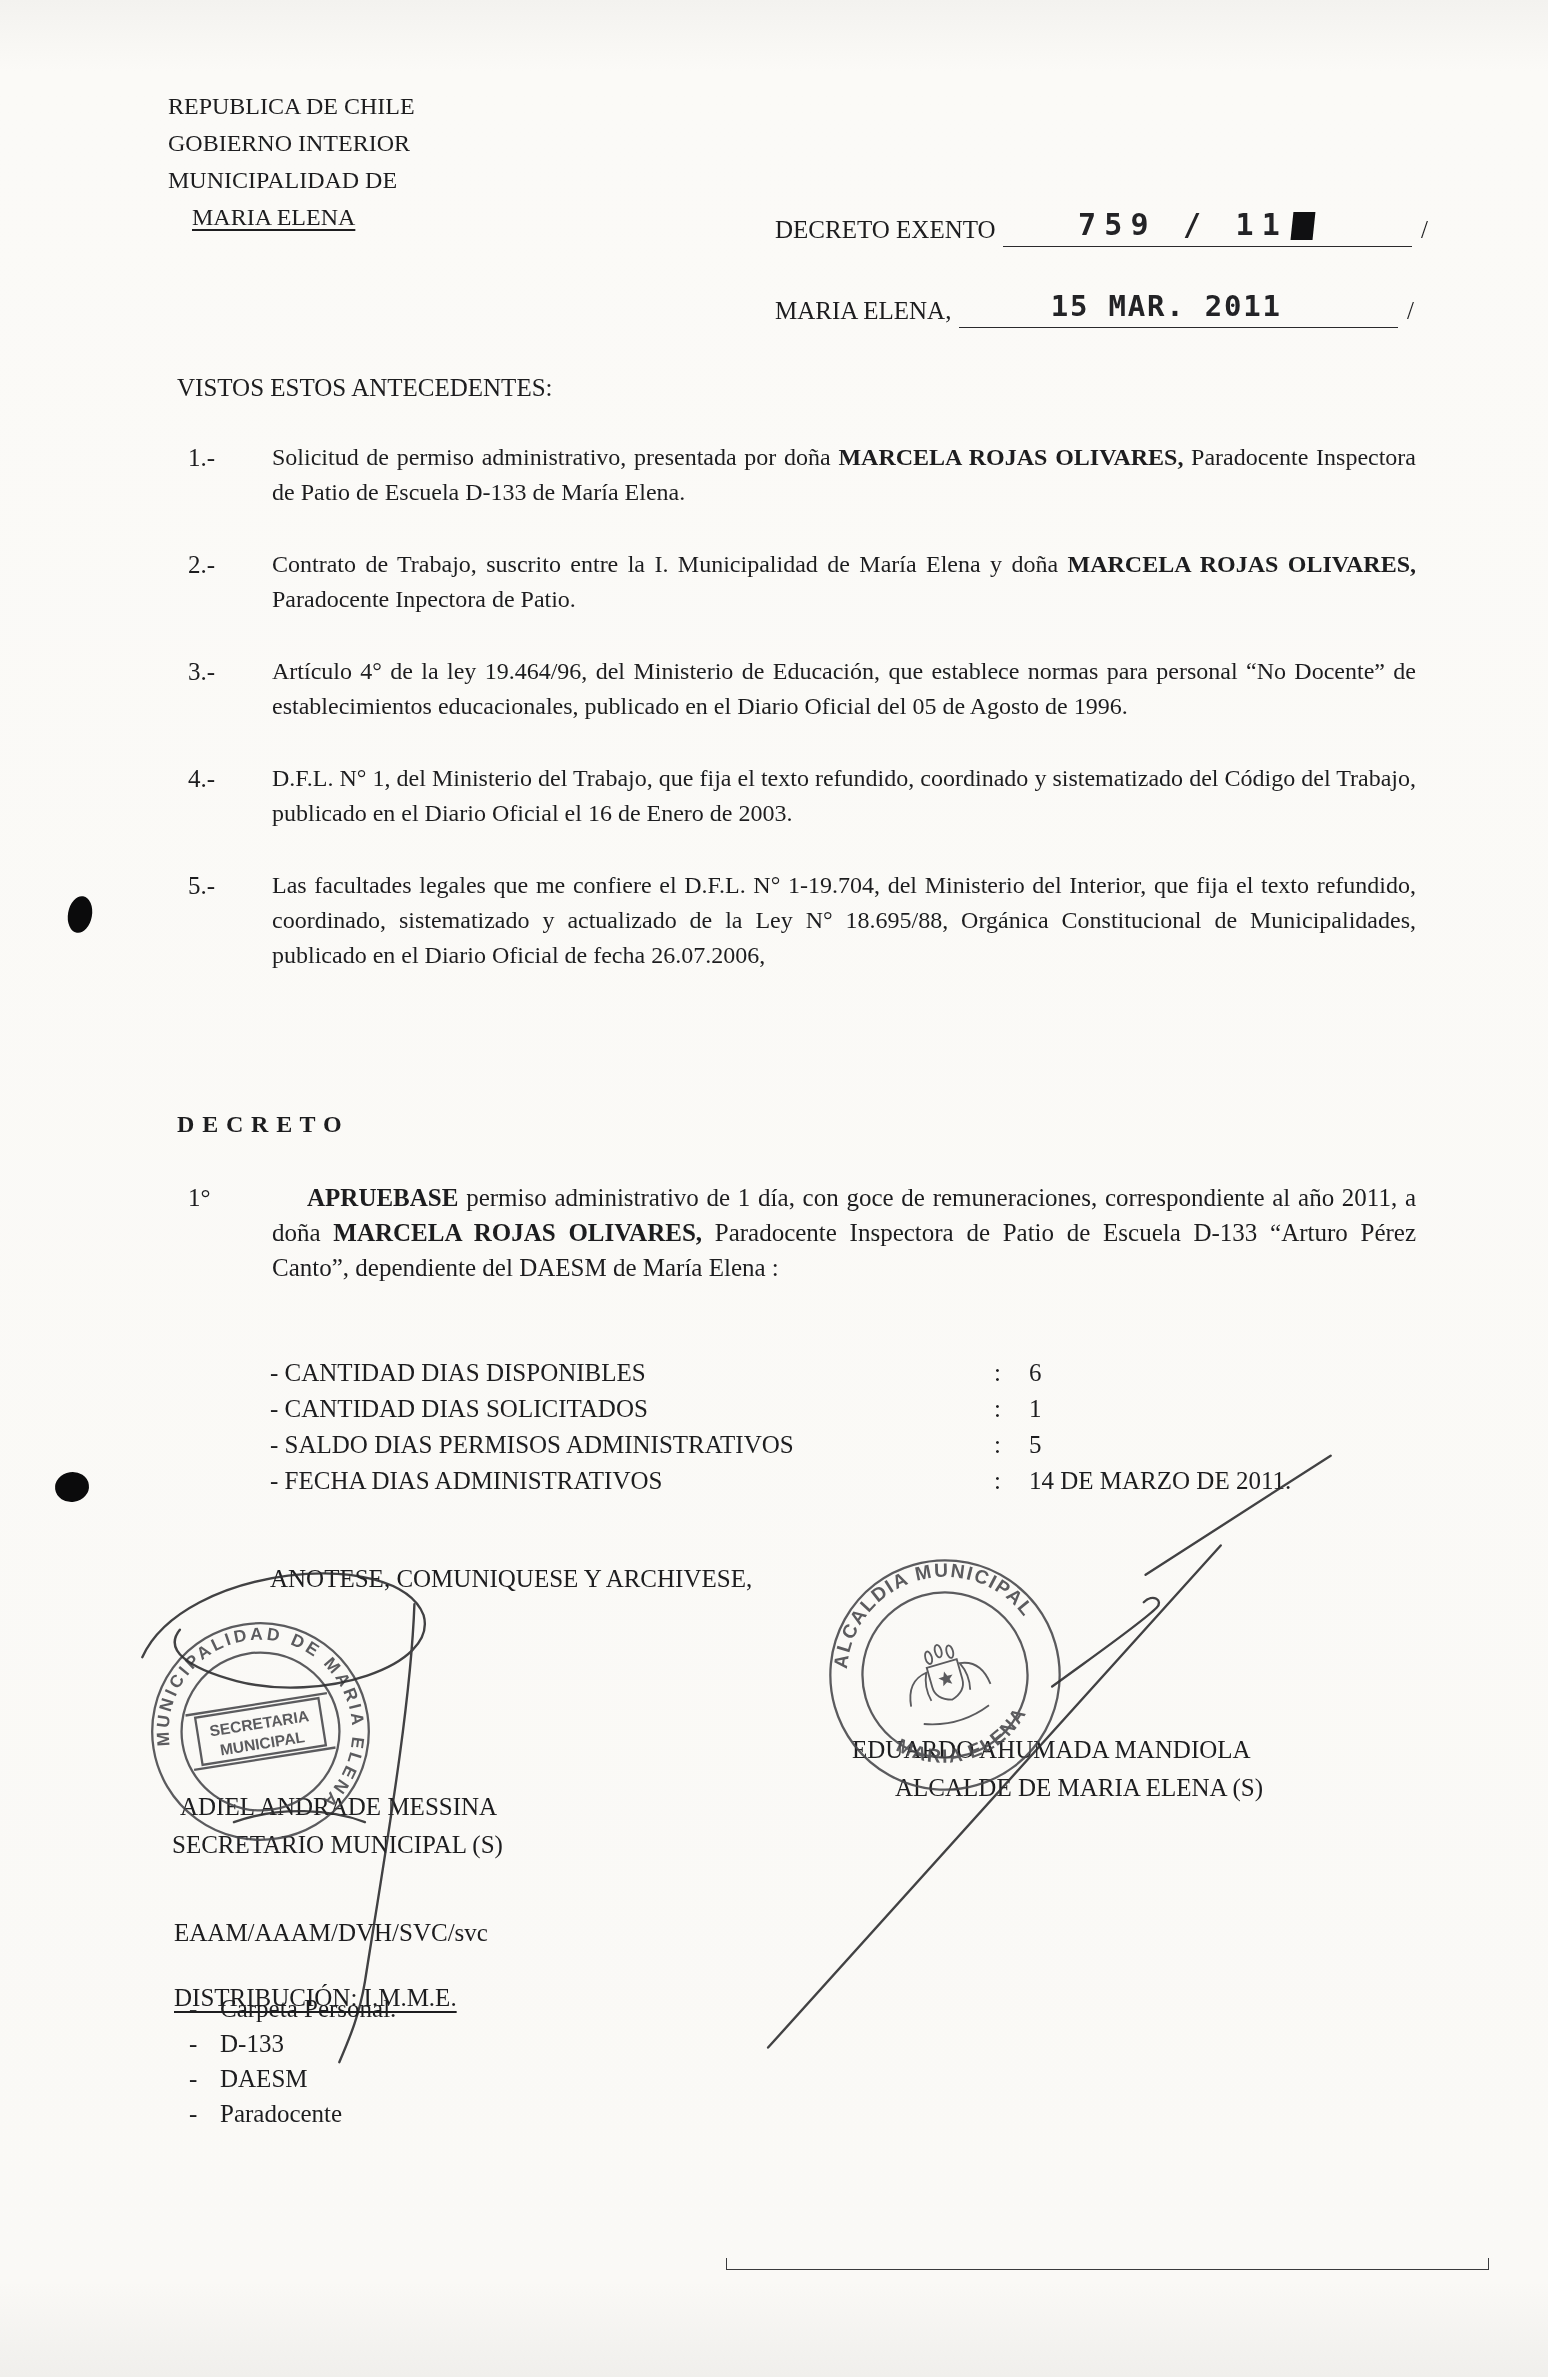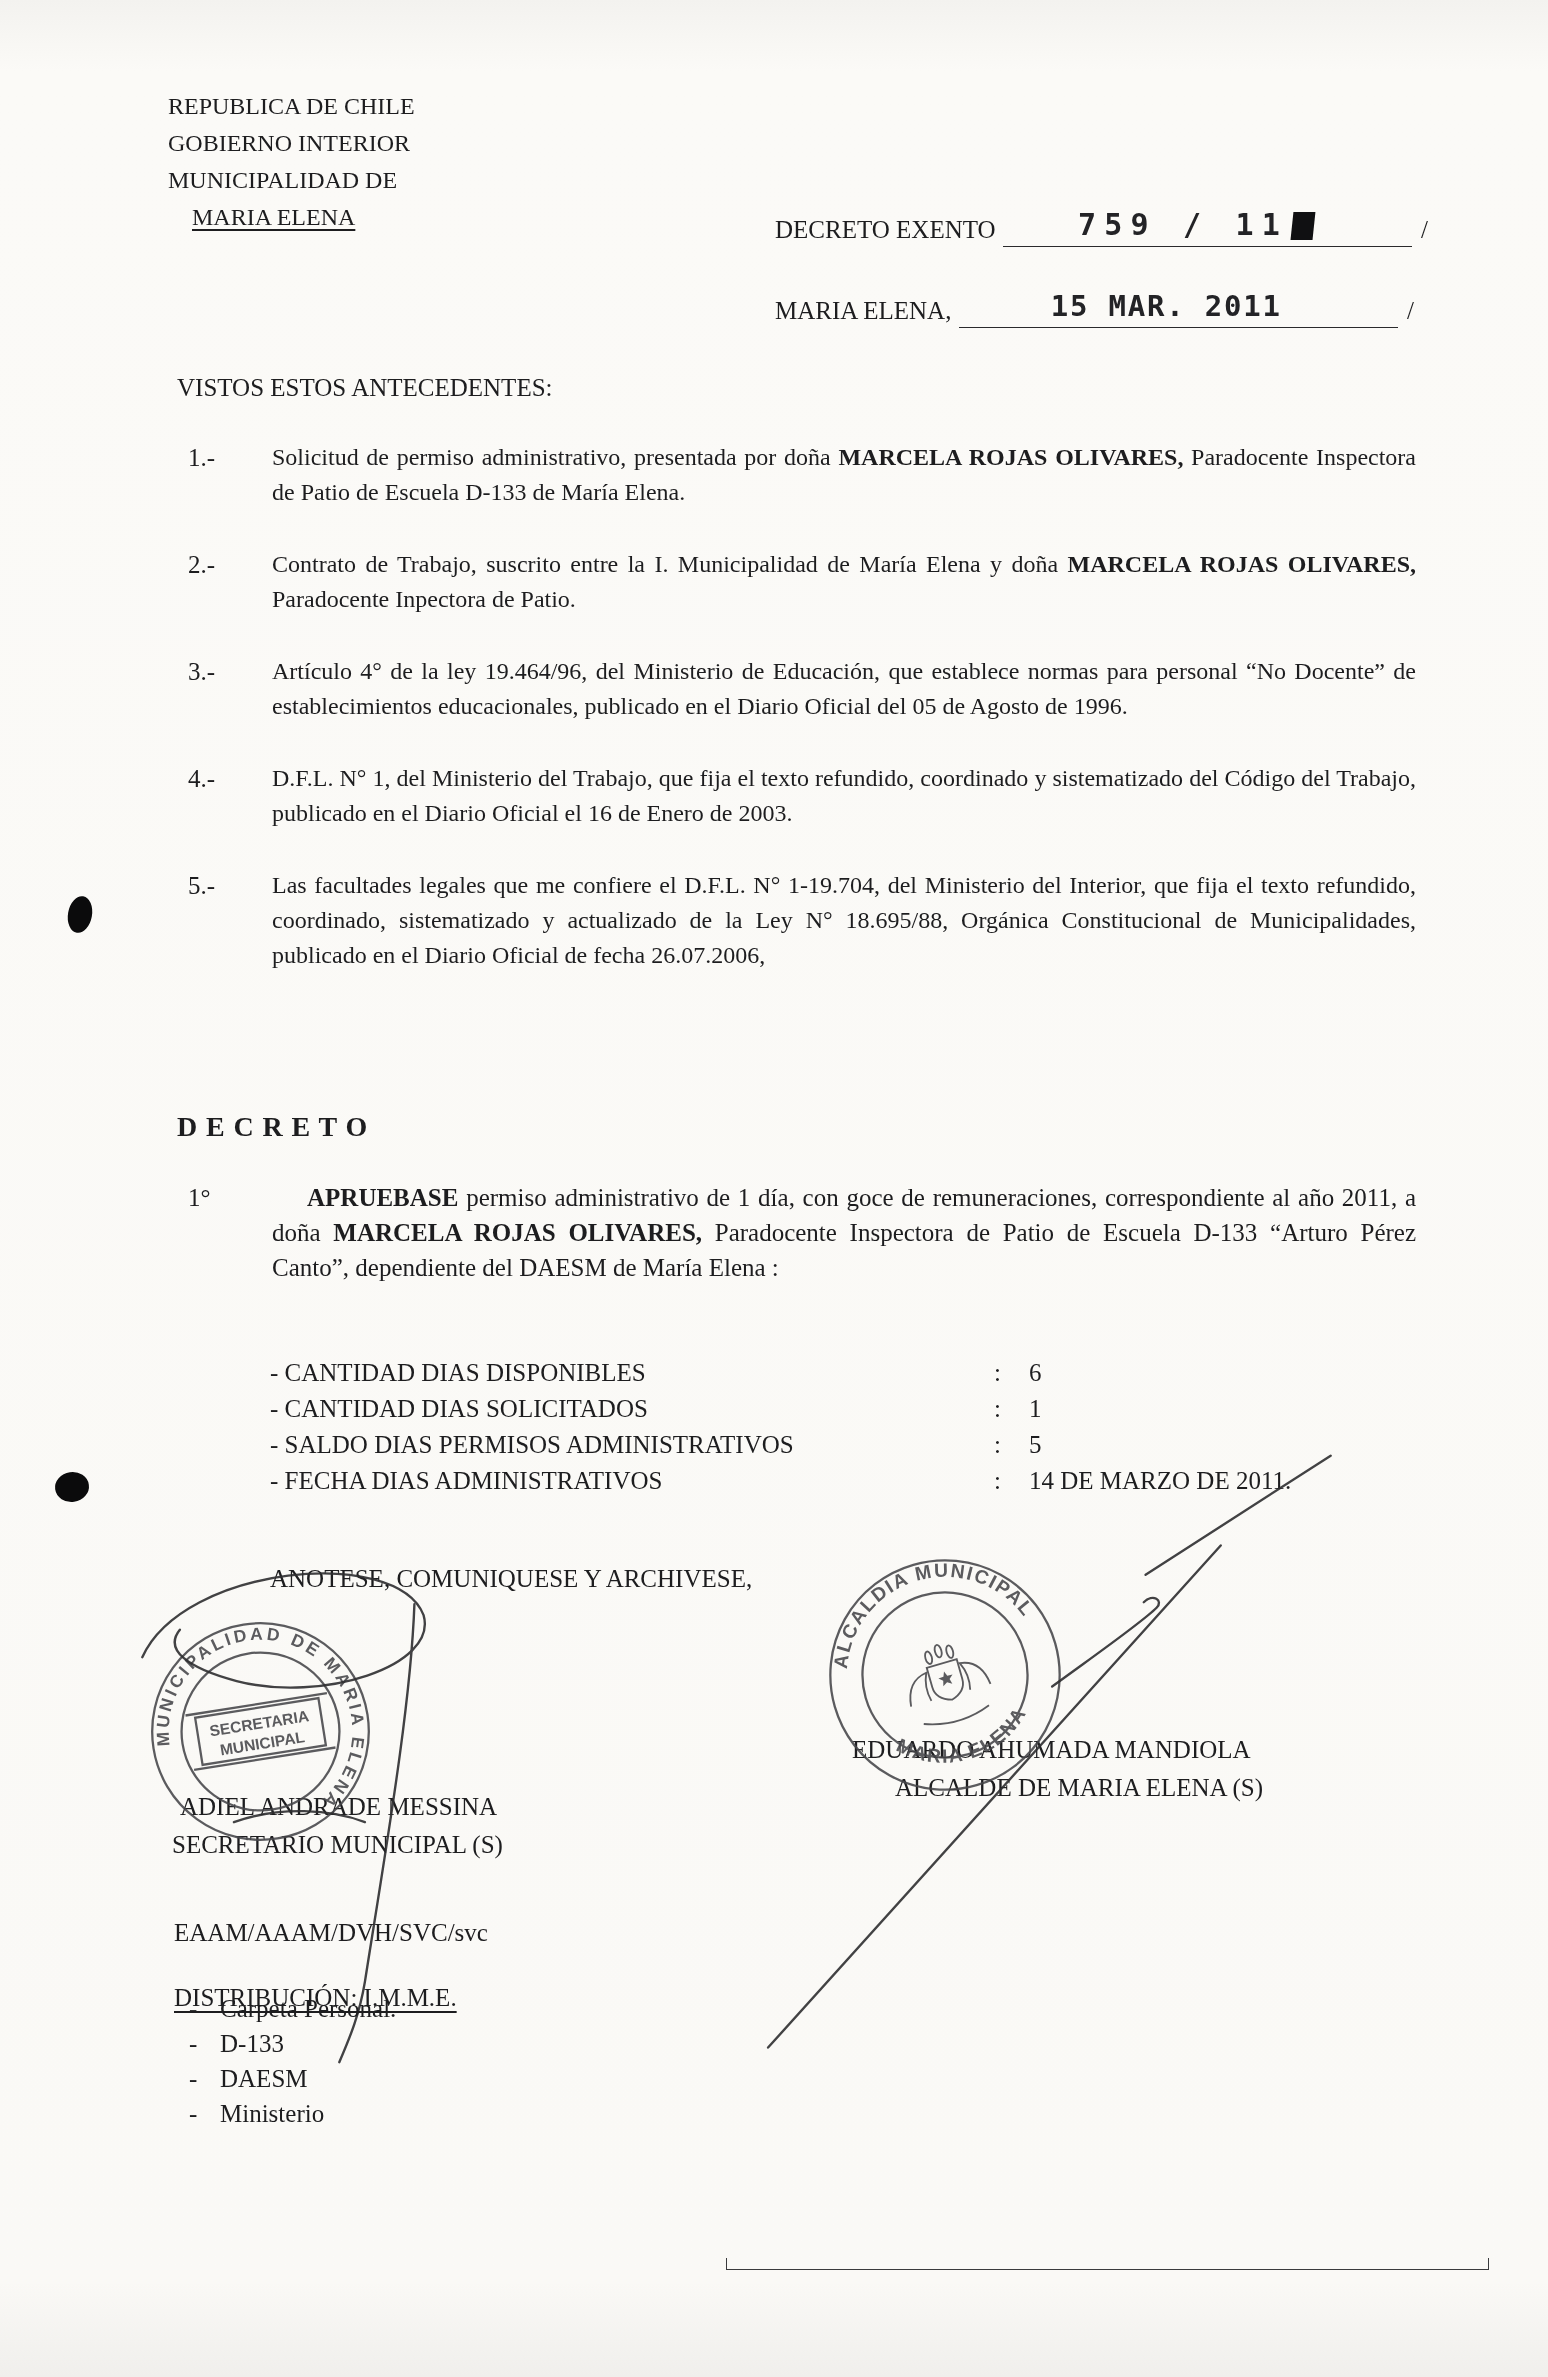--- a/index.html
+++ b/index.html
@@ -34,21 +34,21 @@
   .datestamp{left:92px;font-size:29px;letter-spacing:1.8px;}
   .inkblob{display:inline-block;width:22px;height:27.5px;background:#101012;vertical-align:-3.7px;margin-left:3.7px;transform:skewX(-6deg);}
   .slash{margin-left:9.2px;font-size:25px;}
 
   
   .antecedentes{left:188px;top:440px;width:1228px;}
   .item{display:flex;margin-bottom:37px;}
   .item .num{width:84px;flex:none;font-size:25px;line-height:35px;}
   .item .body{flex:1;text-align:justify;font-size:24px;line-height:35px;}
 
-  .decreto-h{left:177px;top:1111px;font-size:28px;font-weight:bold;letter-spacing:0.9px;}
+  .decreto-h{left:177px;top:1111px;font-size:24px;font-weight:bold;letter-spacing:0.9px;}
 
   .resolution{left:188px;top:1180px;width:1228px;display:flex;}
   .resolution .num{width:84px;flex:none;font-size:25px;line-height:35px;}
   .resolution .body{flex:1;text-align:justify;text-indent:35px;font-size:25px;line-height:35px;}
 
   
   .days{left:270px;top:1355px;}
   .day-row{display:flex;font-size:25px;line-height:36px;}
   .day-label{width:724px;}
   .day-colon{width:35px;}
@@ -236,21 +236,21 @@
     <div class="foot-item">
       <div class="dash">-</div>
       <div>D-133</div>
     </div>
     <div class="foot-item">
       <div class="dash">-</div>
       <div>DAESM</div>
     </div>
     <div class="foot-item">
       <div class="dash">-</div>
-      <div>Ministerio</div>
+      <div>Paradocente</div>
     </div>
   </div>
 
   <div class="abs idx-step"></div>
 
   <div class="punch punch1"></div>
   <div class="punch punch2"></div>
 
 </div>
 

